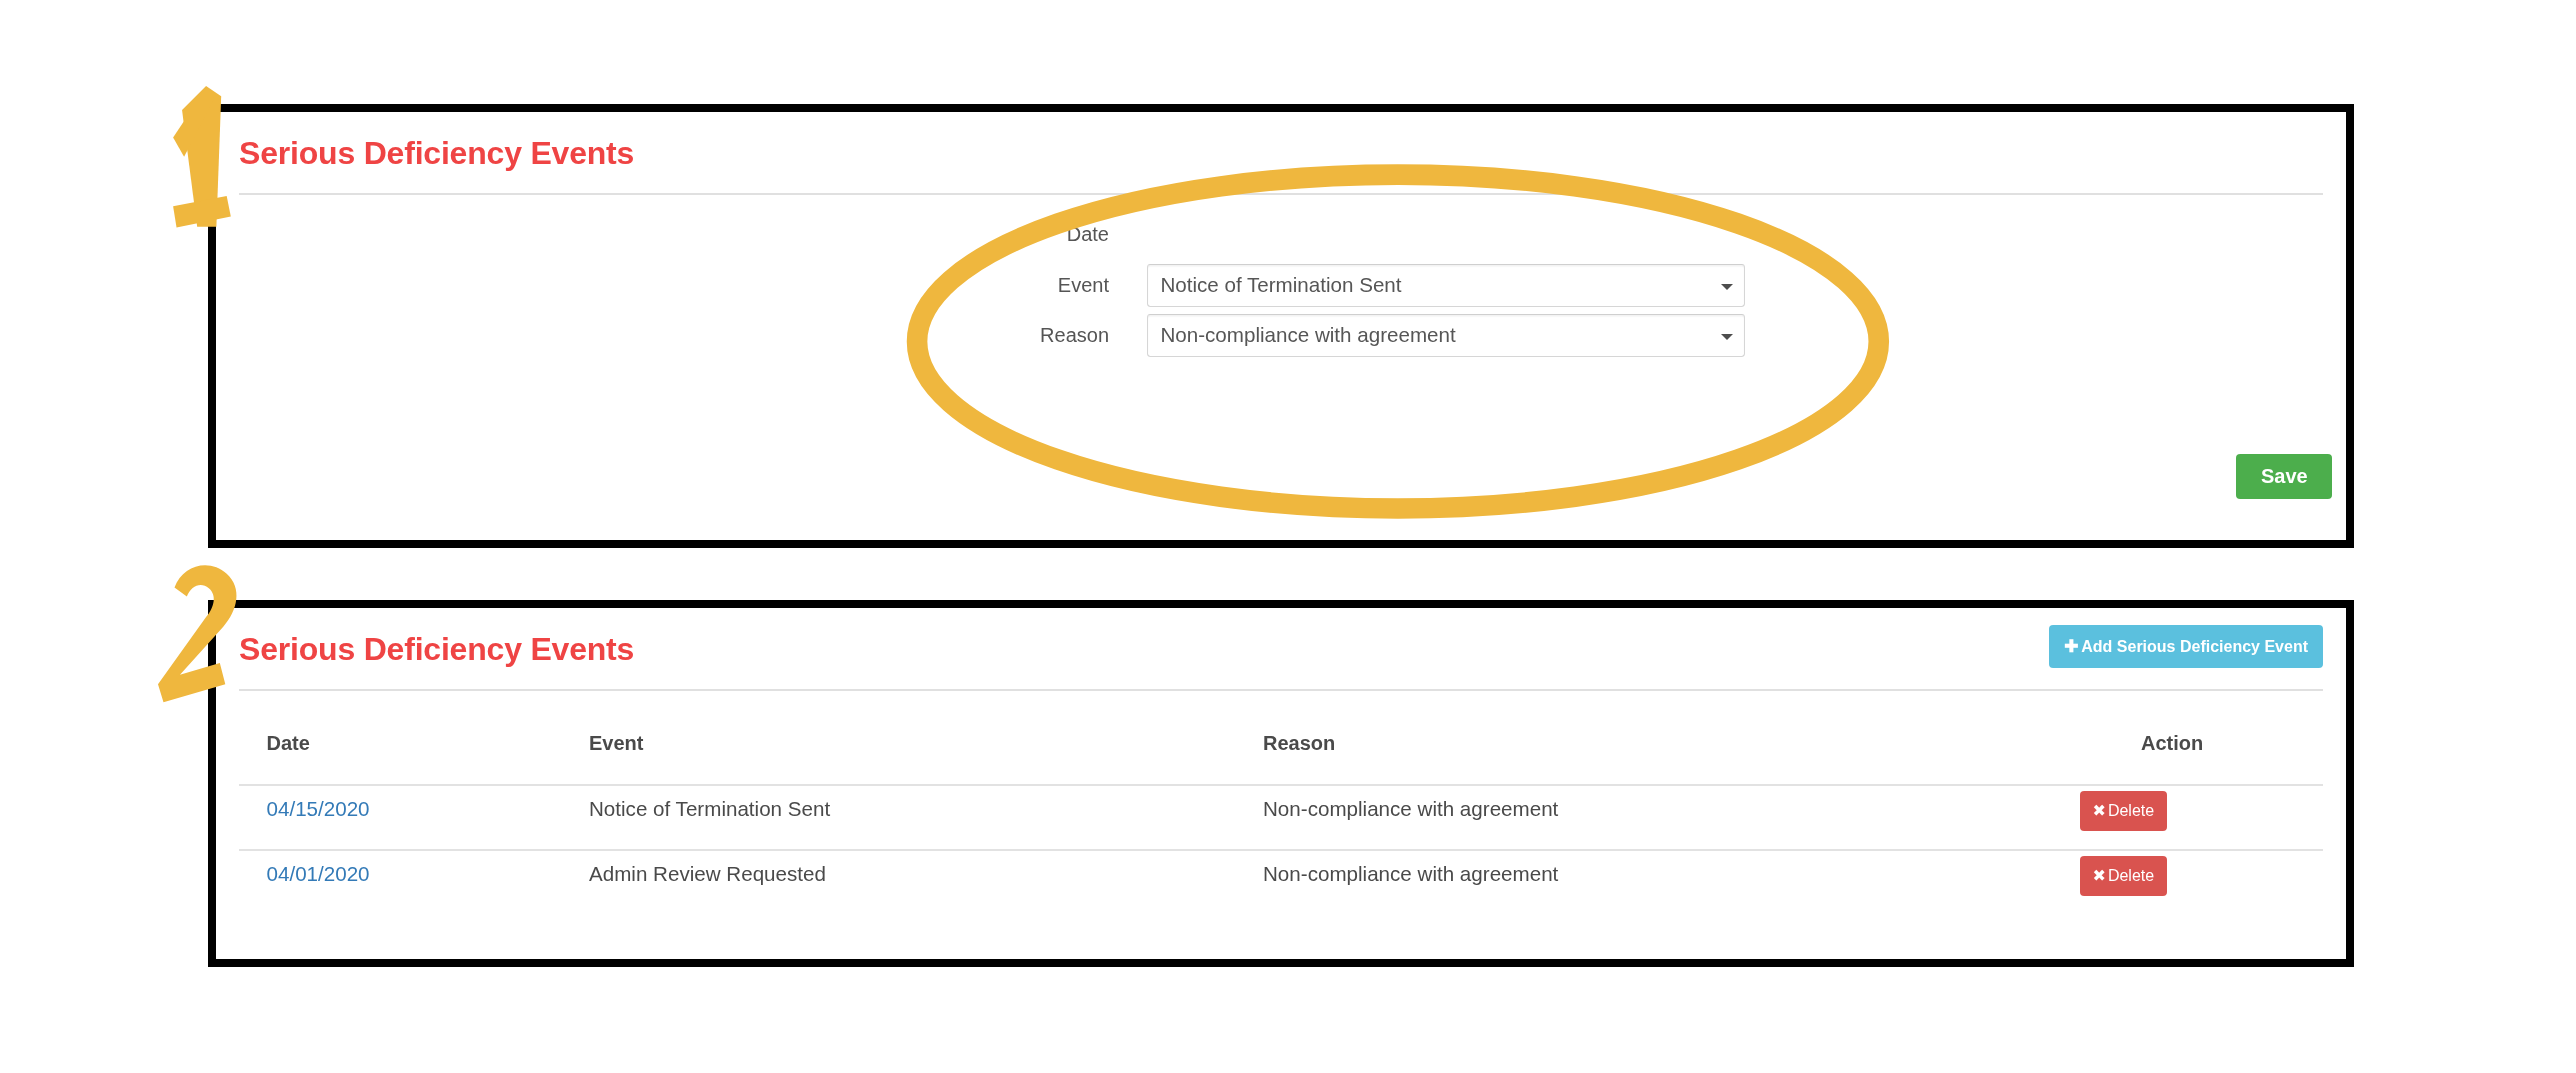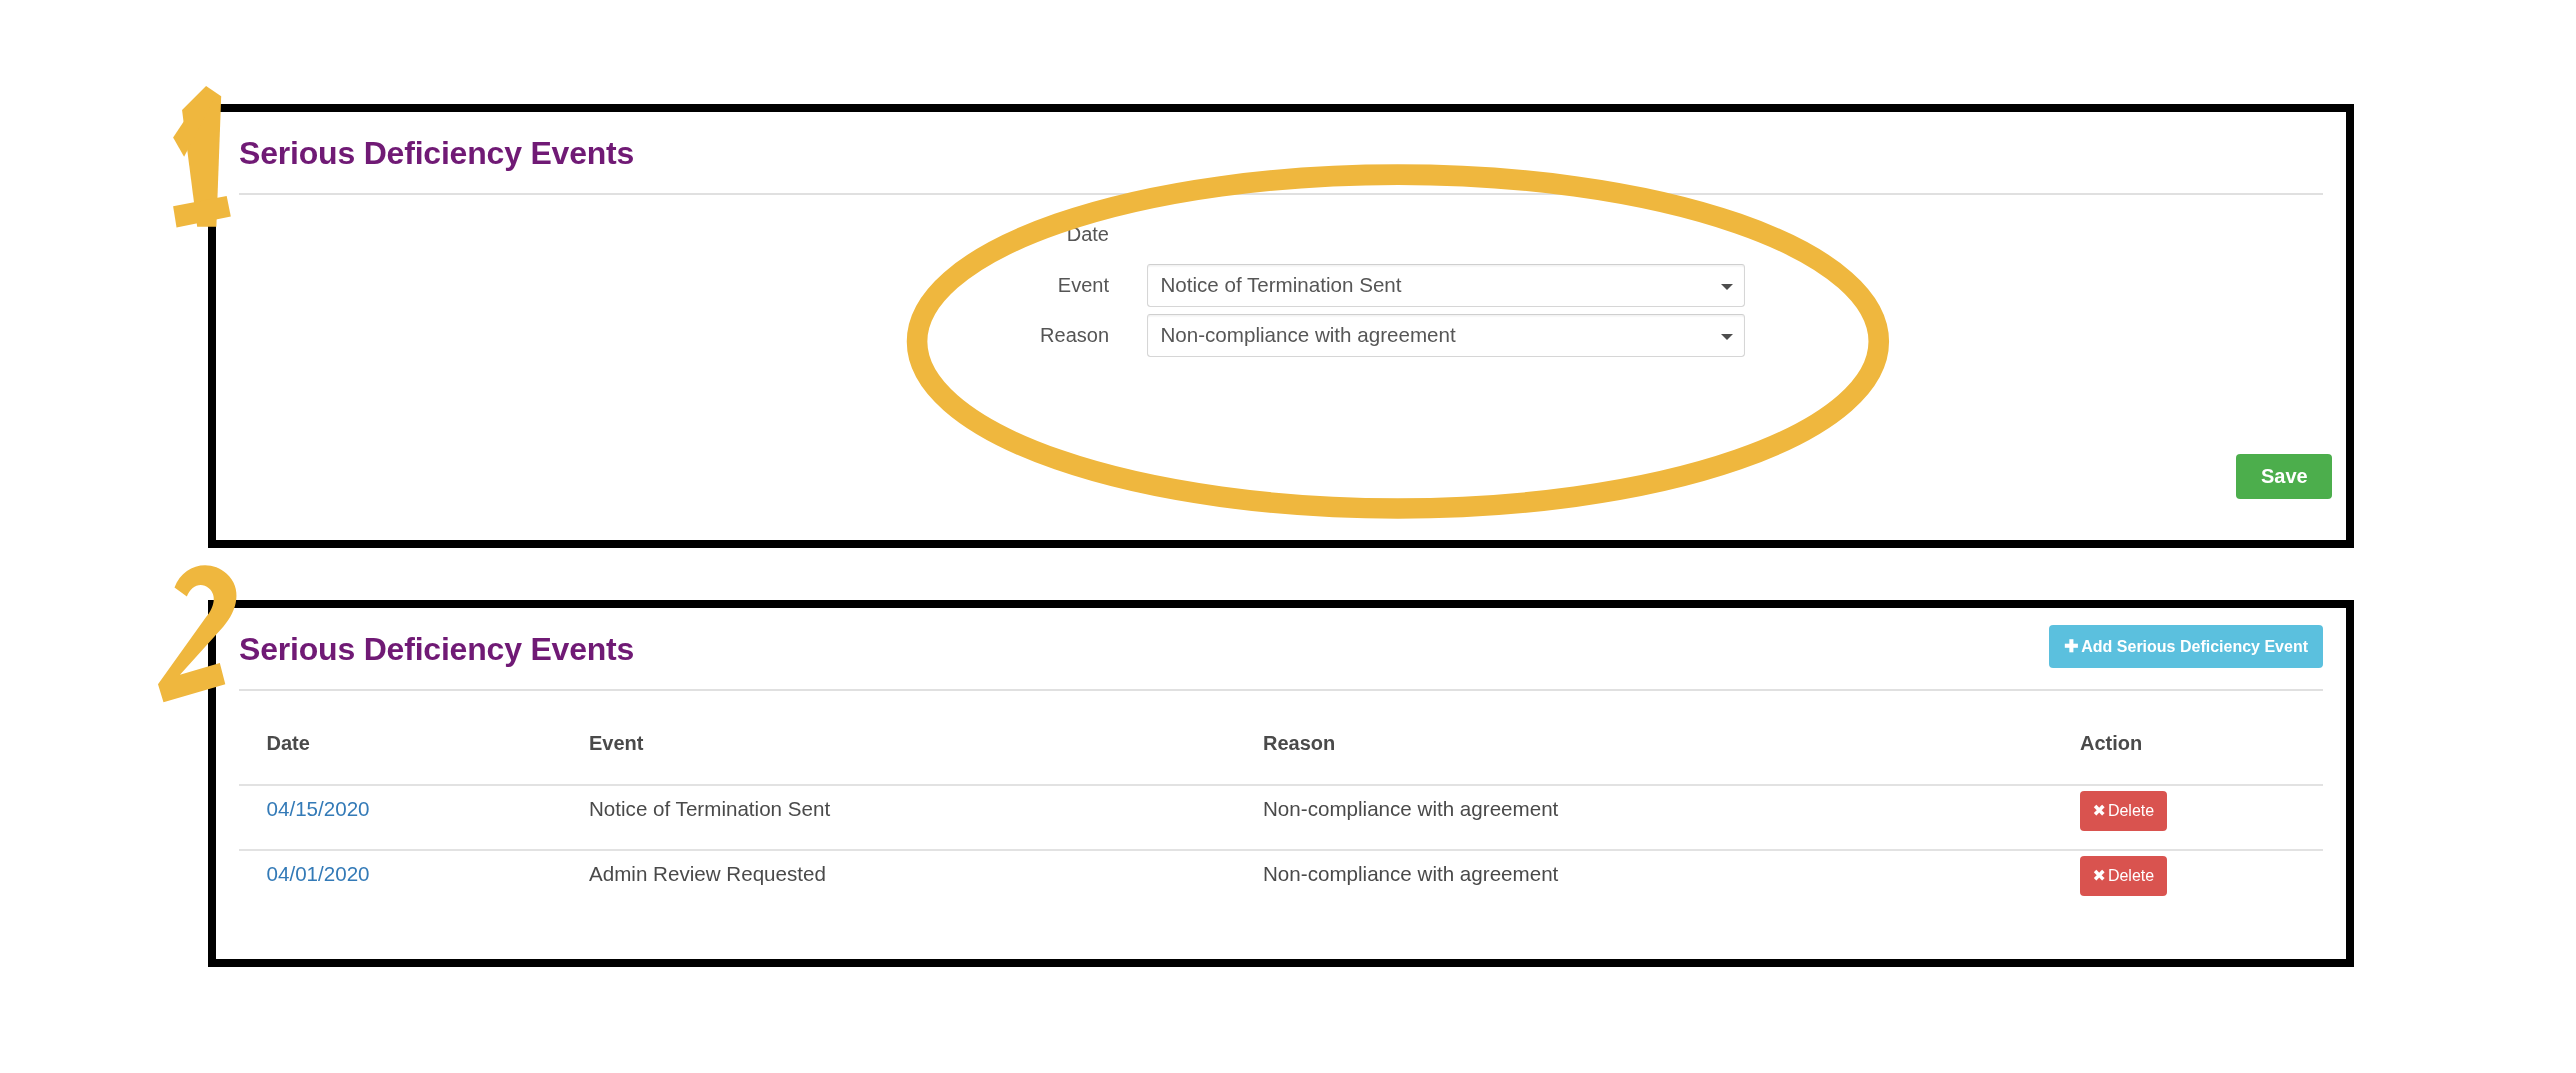--- a/index.html
+++ b/index.html
@@ -40,21 +40,21 @@
     position: relative;
     height: 81px;
   }
 
   .panel-title {
     position: absolute;
     left: 23px;
     top: 23.4px;
     font-size: 32px;
     font-weight: bold;
-    color: #701a75;
+    color: #ef4444;
     letter-spacing: -0.2px;
     white-space: nowrap;
   }
 
   .head-rule {
     position: absolute;
     left: 23px;
     right: 23px;
     top: 81px;
     height: 2.1px;
@@ -201,21 +201,21 @@
   .cell {
     position: absolute;
     top: 11px;
     font-size: 20.6px;
     white-space: nowrap;
   }
 
   .cell.c-date   { left: 27.5px; }
   .cell.c-event  { left: 350px; }
   .cell.c-reason { left: 1024px; }
-  .cell.c-action { left: 1841px; text-align: right; }
+  .cell.c-action { left: 1902px; text-align: right; }
 
   .th { color: #4a4a4a; font-weight: bold; font-size: 20px; }
   .td { color: #4a4a4a; }
   .td.link { color: #337ab7; cursor: pointer; }
 
   .delete-button {
     position: absolute;
     left: 1841px;
     top: 4.8px;
     height: 40px;

